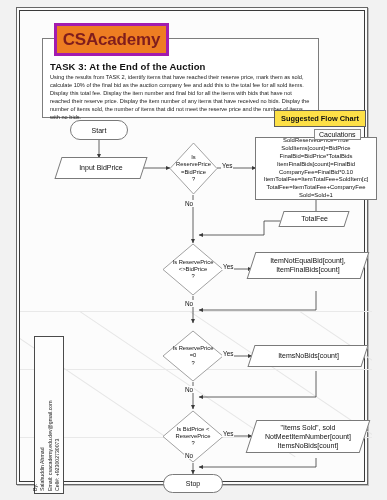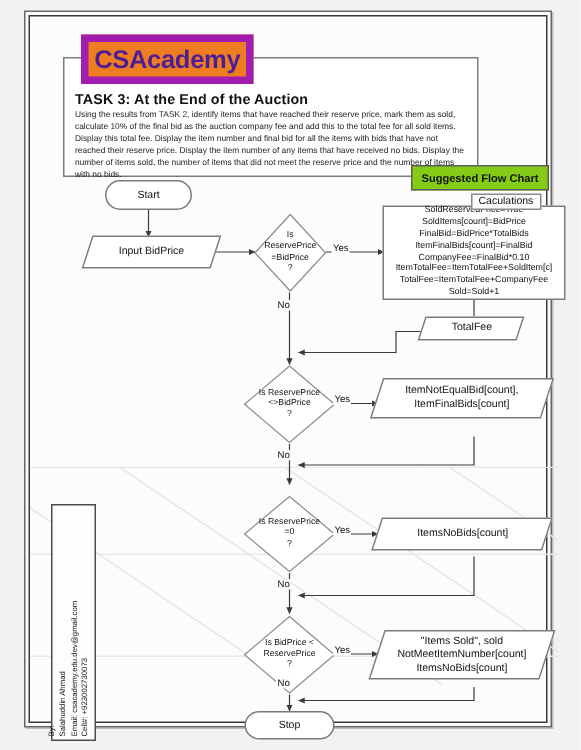--- a/index.html
+++ b/index.html
@@ -30,22 +30,22 @@
   .wm{position:absolute;left:0;top:300px;width:352px;height:175px;overflow:hidden;pointer-events:none;}
   .wm i{position:absolute;display:block;background:#e6e6e6;height:1px;transform-origin:0 0;}
   .wm .h{width:352px;height:1px;left:0;background:#e9e9e9;}
 
   
   #logo{
     position:absolute;
     left:34px; top:12px;
     width:115px; height:33px;
     background:#ee7d22;
-    border:5px solid #a21caf;
-    color:#4c1d95;
+    border:3px solid #a21caf;
+    color:#7f1d1d;
     font-size:17px;
     font-weight:bold;
     letter-spacing:-.2px;
     display:flex;align-items:center;justify-content:center;
     z-index:6;
     box-sizing:border-box;
   }
   
   #task-panel{
     position:absolute;
@@ -63,21 +63,21 @@
   }
   #task-desc{
     font-size:5.6px;line-height:1.42;color:#1c1c1c;text-align:left;
   }
   
   #suggested{
     position:absolute;
     left:254px; top:99px;
     padding:3px 6px;
     border:1px solid #5c5c5c;
-    background:#84cc16;
+    background:#fde047;
     font-size:7.4px;font-weight:bold;color:#111;
     z-index:7;
     white-space:nowrap;
   }
   
   #calc-tag{
     position:absolute;
     left:294px; top:118px;
     padding:1px 4px;
     border:1px solid #8a8a8a;

